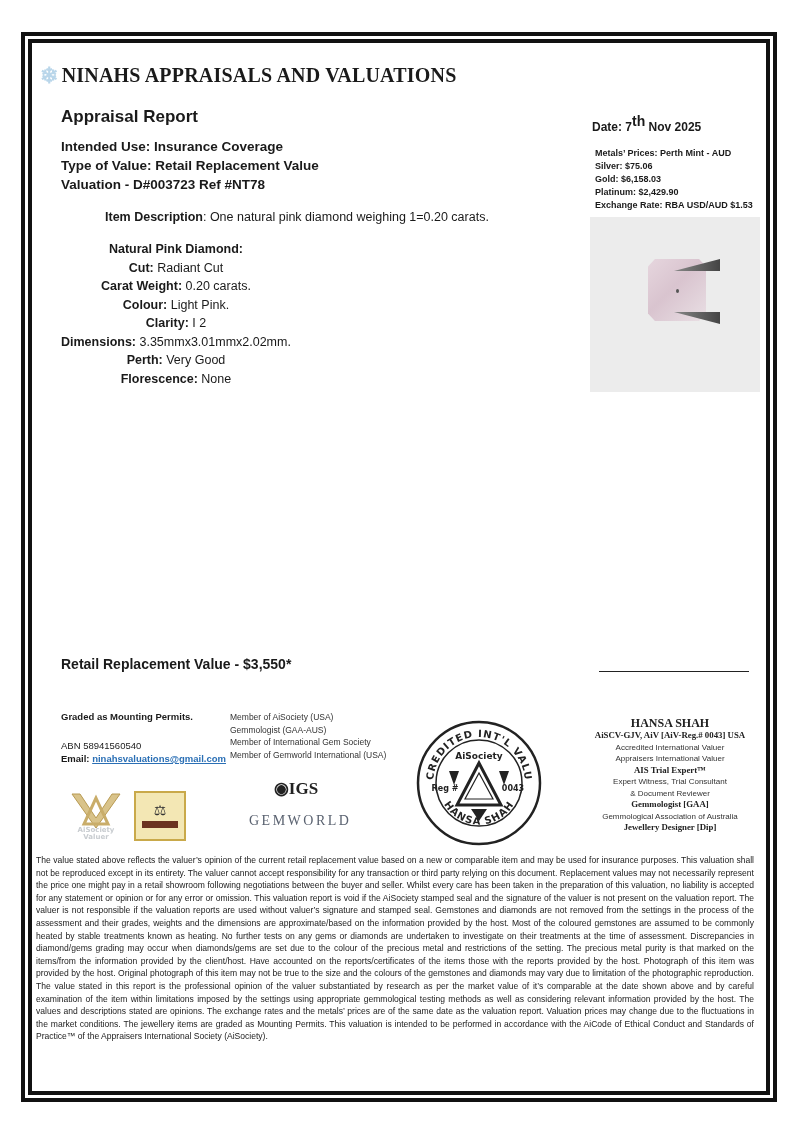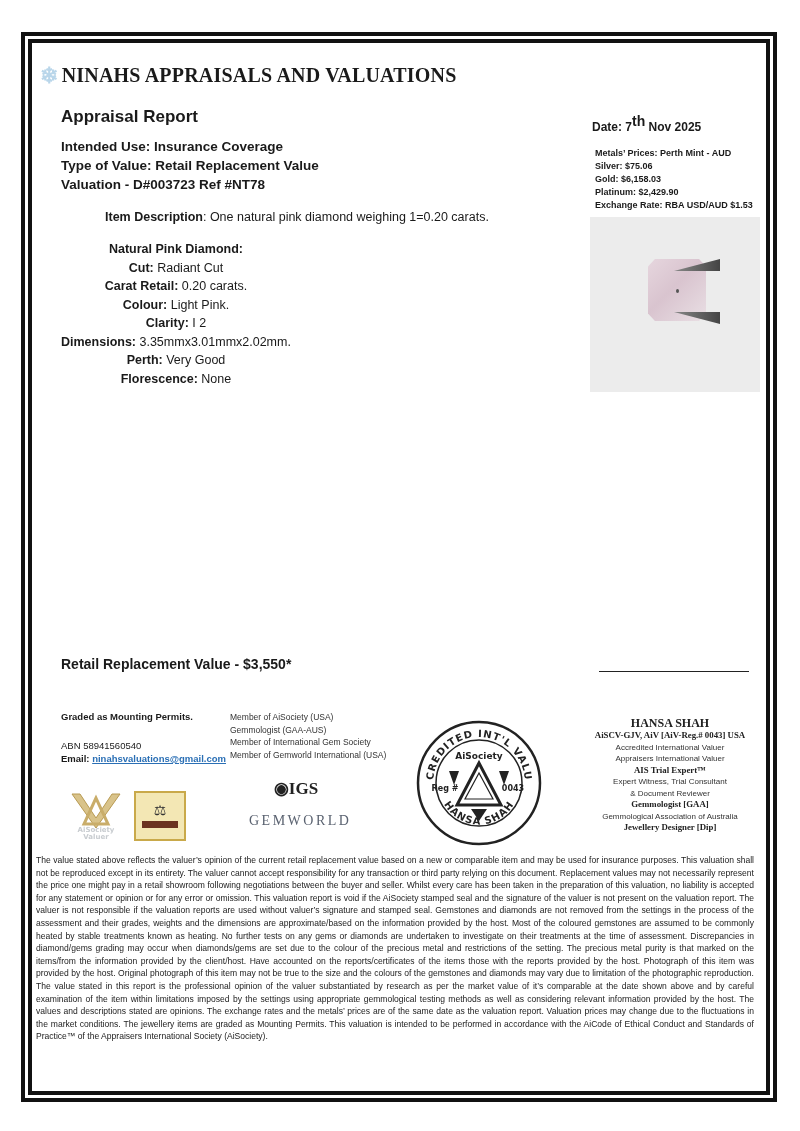--- a/index.html
+++ b/index.html
@@ -80,21 +80,21 @@
       <div>Type of Value: Retail Replacement Value</div>
       <div>Valuation - D#003723 Ref #NT78</div>
     </div>
 
     <div class="abs item-desc"><b>Item Description</b><span>: One natural pink diamond weighing 1=0.20 carats.</span></div>
 
     <div class="abs specs">
       <div class="lbl">Natural Pink Diamond:</div>
       <div id="spec-rows">
           <div><span class="lbl">Cut:</span><span> Radiant Cut</span></div>
-          <div><span class="lbl">Carat Retail:</span><span> 0.20 carats.</span></div>
+          <div><span class="lbl">Carat Weight:</span><span> 0.20 carats.</span></div>
           <div><span class="lbl">Colour:</span><span> Light Pink.</span></div>
           <div><span class="lbl">Clarity:</span><span> I 2</span></div>
           <div><span class="lbl">Dimensions:</span><span> 3.35mmx3.01mmx2.02mm.</span></div>
           <div><span class="lbl">Perth:</span><span> Very Good</span></div>
           <div><span class="lbl">Florescence:</span><span> None</span></div>
         </div>
     </div>
 
     <div class="abs metals">
       <div>Metals’ Prices: Perth Mint - AUD</div>

